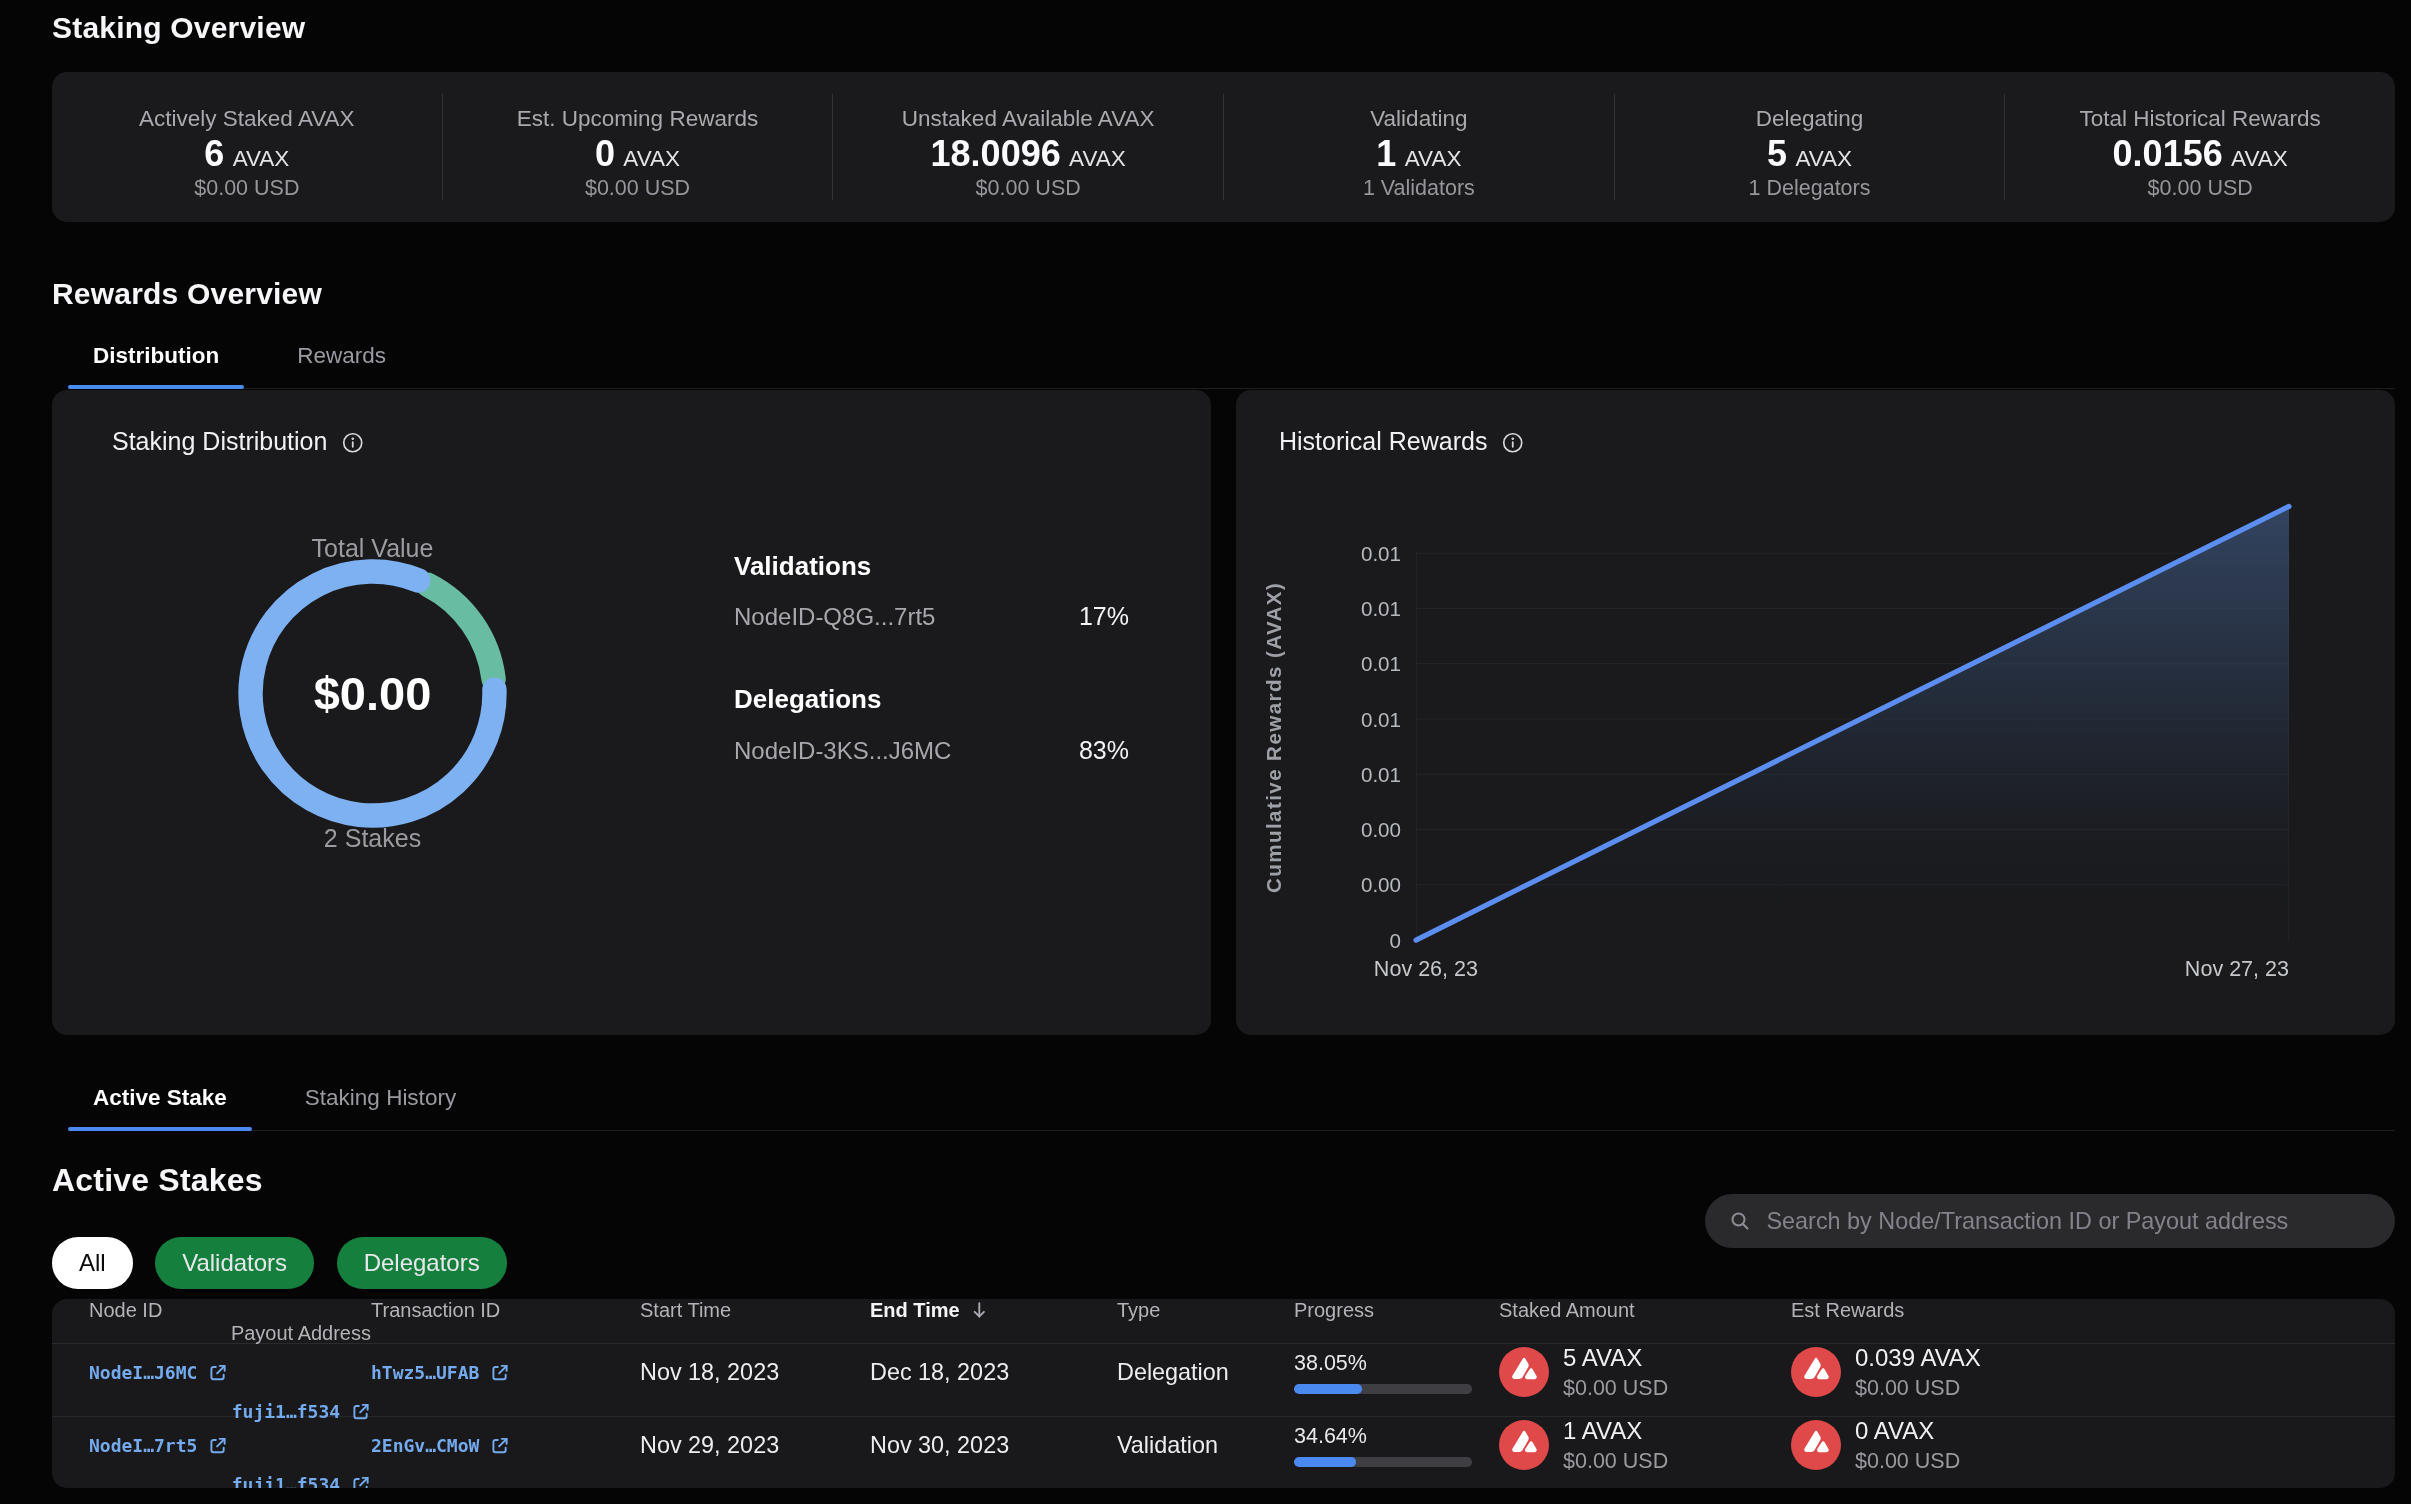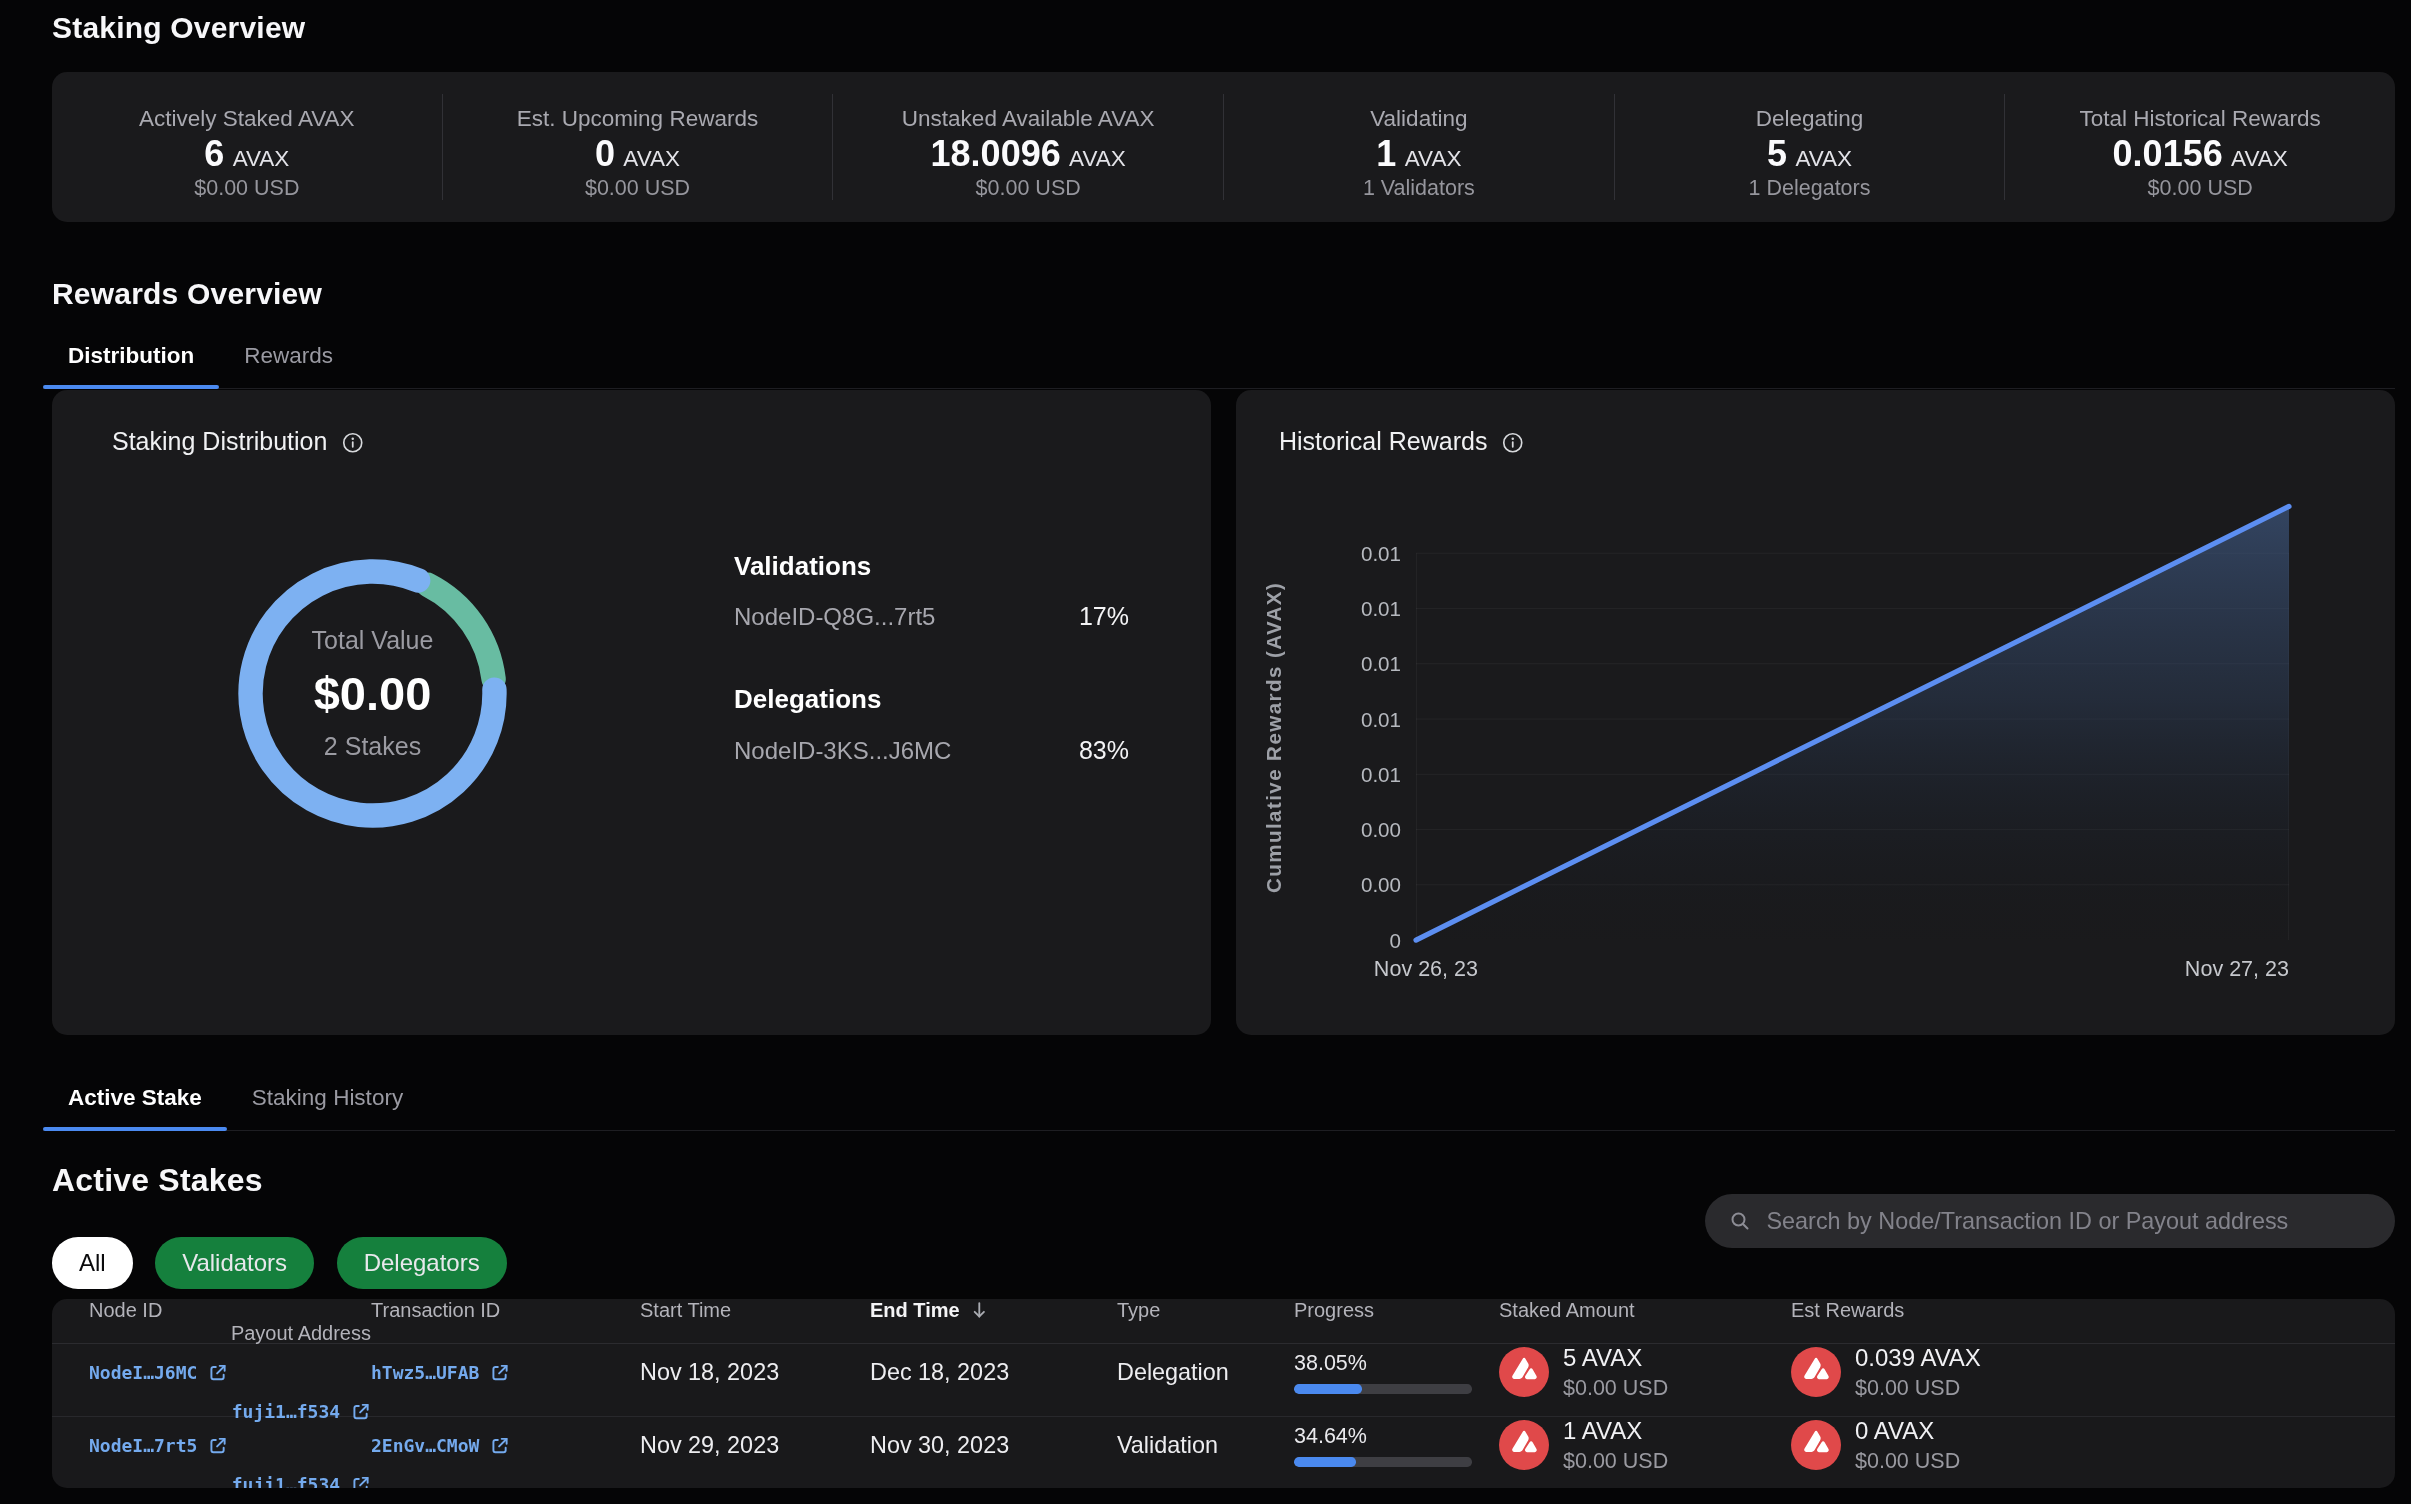--- a/index.html
+++ b/index.html
@@ -15,37 +15,37 @@
   .stat { flex:1; display:flex; flex-direction:column; align-items:center; padding-top:34px; gap:1px; }
   .stat + .stat { border-left:0.9px solid #313136; }
   .stat { border-image: linear-gradient(to bottom, transparent 15%, #313136 15%, #313136 85%, transparent 85%) 1; }
   .stat-label { font-size:22.5px; color:#a9a9b0; }
   .stat-value { display:flex; align-items:baseline; gap:8.4px; }
   .stat-num { font-size:36px; font-weight:700; color:#fbfbfd; }
   .stat-unit { font-size:22.5px; color:#e3e3e8; }
   .stat-sub { font-size:21.5px; color:#96969d; }
 
   
-  .tabs { position:absolute; left:43px; right:17px; display:flex; border-bottom:0.9px solid #1e1e22; }
+  .tabs { position:absolute; left:68px; right:17px; display:flex; border-bottom:0.9px solid #1e1e22;gap:28px; }
   .tab { position:relative; font-size:22.5px; color:#9a9aa2; padding:7.5px 25px 19px; cursor:pointer; }
   .tab.active { color:#ffffff; font-weight:700; }
   .tab.active::after { content:""; position:absolute; left:0; right:0; bottom:-1.9px; height:4.7px;
     background:#4b8af0; border-radius:2.8px; }
 
   
   .panels { position:absolute; top:390px; left:52px; right:17px; height:645px; display:flex; gap:25px; }
   .panel { position:relative; flex:1; background:#1a1a1c; border-radius:15px; overflow:hidden; }
   .panel-title { position:absolute; display:flex; align-items:center; gap:15px;
     font-size:25px; font-weight:500; color:#f0f1f3; }
   .info-icon { width:21.5px; height:21.5px; display:inline-block; }
 
   
   .donut-box { position:absolute; left:161px; top:144px; width:319px; height:319px; }
   .donut-center { position:absolute; inset:0; display:flex; flex-direction:column;
-    align-items:center; justify-content:center; gap:11.2px; pointer-events:none; }
+    align-items:center; justify-content:space-between; gap:11.2px; pointer-events:none; }
   .donut-center .c-label { font-size:25px; color:#9b9ba2; }
   .donut-center .c-value { font-size:47px; font-weight:700; color:#ffffff; }
   .donut-center .c-sub   { font-size:25px; color:#9b9ba2; }
 
   .legend { position:absolute; left:682px; top:0; width:395px; }
   .legend-heading { position:absolute; font-size:26px; font-weight:700; color:#ffffff; }
   .legend-row { position:absolute; width:395px; display:flex; justify-content:space-between; align-items:baseline; }
   .legend-node { font-size:24px; color:#a7a7ae; }
   .legend-pct { font-size:25px; color:#f4f4f6; }
 

